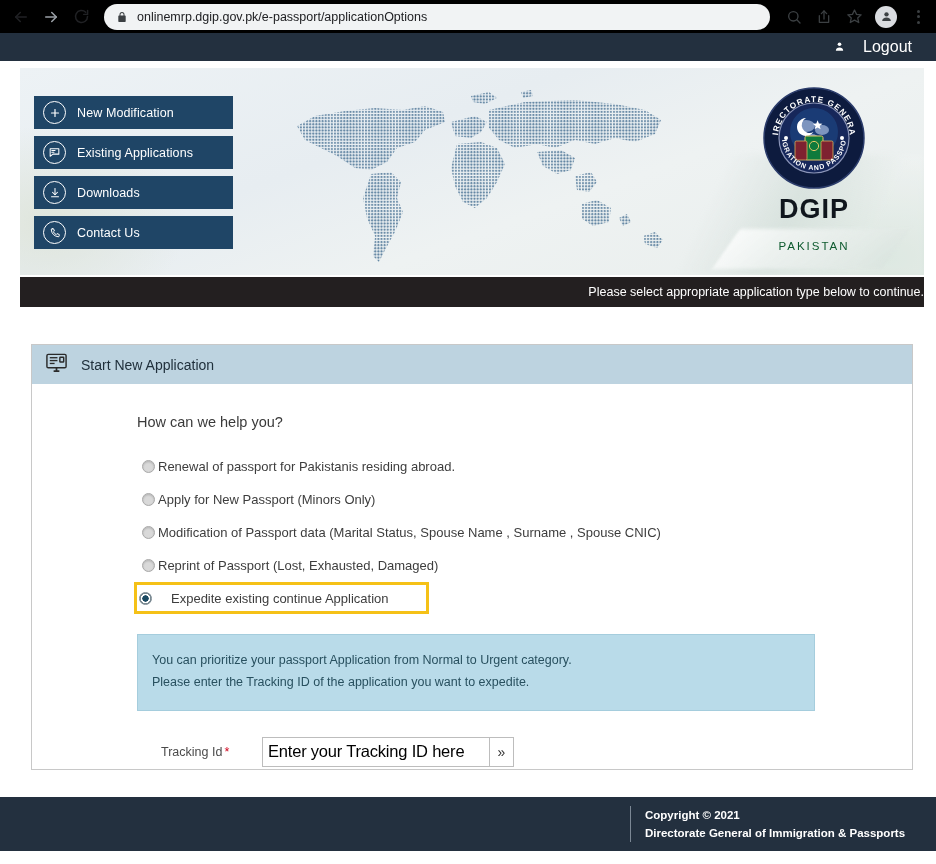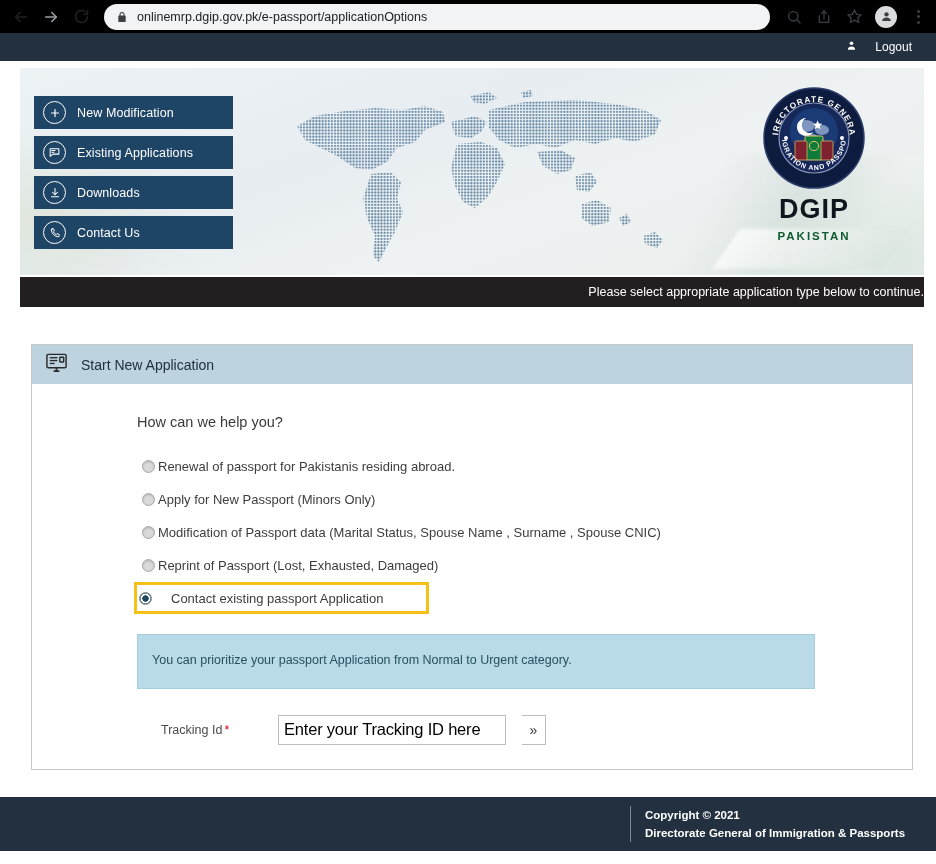--- a/index.html
+++ b/index.html
@@ -43,21 +43,21 @@
   }
   .kebab { flex-direction: column; gap: 2.5px; }
   .kebab i { width: 3px; height: 3px; border-radius: 50%; background: #3c4043; display: block; }
 
   
   .topbar {
     position: absolute; top: 33px; left: 0; width: 936px; height: 28px;
     background: #23303f; display: flex; align-items: center;
     justify-content: flex-end; padding-right: 24px;
   }
-  .logout { display: flex; align-items: center; gap: 18px; color: #ffffff; font-size: 12px; }
+  .logout { display: flex; align-items: center; gap: 18px; color: #ffffff; font-size: 16px; }
 
   
   .banner {
     position: absolute; top: 68px; left: 20px; width: 904px; height: 207px;
     overflow: hidden;
     background:
       radial-gradient(ellipse 240px 150px at 96% 92%, rgba(210,225,215,.75), rgba(210,225,215,0) 70%),
       radial-gradient(ellipse 200px 140px at 3% 75%, rgba(222,228,216,.85), rgba(222,228,216,0) 70%),
       linear-gradient(160deg, #edf2f5 0%, #e7edf1 38%, #eef2f2 62%, #e9eeec 100%);
   }
@@ -82,21 +82,21 @@
   .navitem .circ {
     width: 23px; height: 23px; border-radius: 50%; border: 1.6px solid #ffffff;
     display: flex; align-items: center; justify-content: center; flex: 0 0 auto;
   }
   .navitem .label { font-size: 12.5px; margin-left: 11px; letter-spacing: .1px; }
 
   
   .logo-wrap { position: absolute; right: 40px; top: 18px; width: 140px; text-align: center; }
   .seal { width: 104px; height: 104px; margin: 0 auto; position: relative; }
   .dgip-text { font-size: 27px; font-weight: bold; color: #10161d; letter-spacing: 1px; line-height: 1; margin-top: 6px; }
-  .dgip-sub { font-size: 11.5px; font-weight: bold; color: #0d5a2e; letter-spacing: 2px; margin-top: 7px; }
+  .dgip-sub { font-size: 11.5px; font-weight: normal; color: #0d5a2e; letter-spacing: 2px; margin-top: 17px; }
 
   
   .instruction {
     position: absolute; top: 277px; left: 20px; width: 904px; height: 30px;
     background: #231f20; color: #ffffff; display: flex; align-items: center;
     padding-left: 15px; font-size: 12.5px; justify-content: flex-end;
   }
 
   
   .card {
@@ -125,21 +125,21 @@
     border: 1px solid #7a8992; box-shadow: none;
   }
   .opt.selected .optlabel { margin-left: 19px; }
 
   .infobox {
     margin: 20px 0 0 0; width: 678px; background: #b9dbe9; border: 1px solid #a5cddd;
     padding: 15px 16px 16px 14px;
   }
   .infobox p { font-size: 12.5px; color: #28505f; line-height: 1.75; }
 
-  .tracking-row { display: flex; align-items: center; margin-top: 26px; gap: 16px; }
+  .tracking-row { display: flex; align-items: center; margin-top: 26px; }
   .tracking-label { font-size: 12.5px; color: #4a4a4a; width: 125px; padding-left: 24px; }
   .tracking-label .req { color: #d0021b; margin-left: 2px; }
   .tid-input {
     width: 228px; height: 30px; border: 1px solid #bdbdbd; background: #ffffff;
     display: flex; align-items: center; padding-left: 5px;
     font-size: 16.5px; font-weight: normal; color: #000000; letter-spacing: -.2px;
   }
   .tid-go {
     width: 24px; height: 30px; border: 1px solid #bdbdbd; border-left: none;
     background: #ffffff; display: flex; align-items: center; justify-content: center;
@@ -374,25 +374,26 @@
       <div class="opt">
         <span class="radio"></span>
         <span class="optlabel">Modification of Passport data (Marital Status, Spouse Name , Surname , Spouse CNIC)</span>
       </div>
       <div class="opt">
         <span class="radio"></span>
         <span class="optlabel">Reprint of Passport (Lost, Exhausted, Damaged)</span>
       </div>
       <div class="opt selected">
         <span class="radio"></span>
-        <span class="optlabel">Contact existing passport Application</span>
+        <span class="optlabel">Expedite existing continue Application</span>
       </div>
 
       <div class="infobox">
         <p>You can prioritize your passport Application from Normal to Urgent category.</p>
+        <p>Please enter the Tracking ID of the application you want to expedite.</p>
       </div>
 
       <div class="tracking-row">
         <div class="tracking-label">
           <span>Tracking Id</span><span class="req">*</span>
         </div>
         <div class="tid-input" placeholder="Enter your Tracking ID here">Enter your Tracking ID here</div>
         <div class="tid-go">»</div>
       </div>
     </div>

